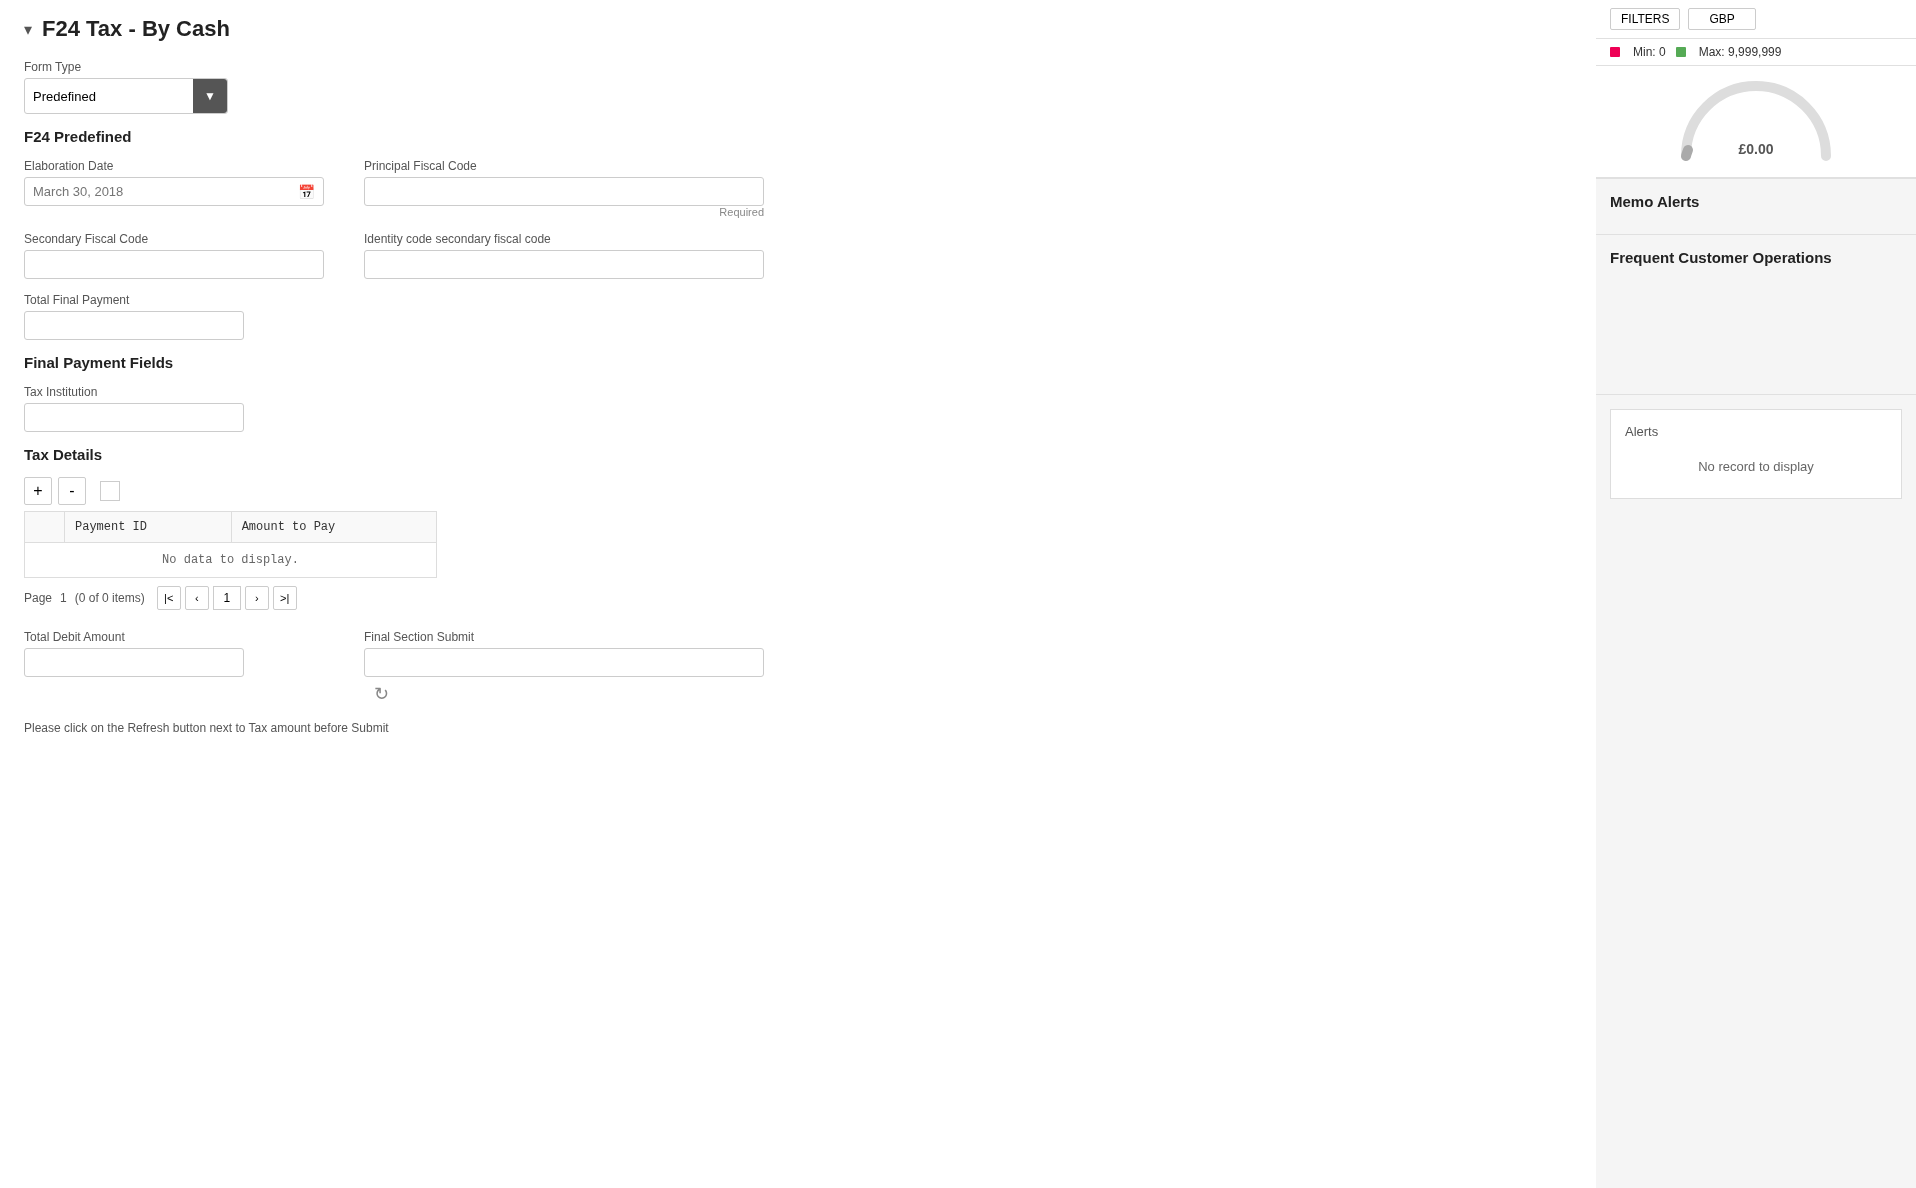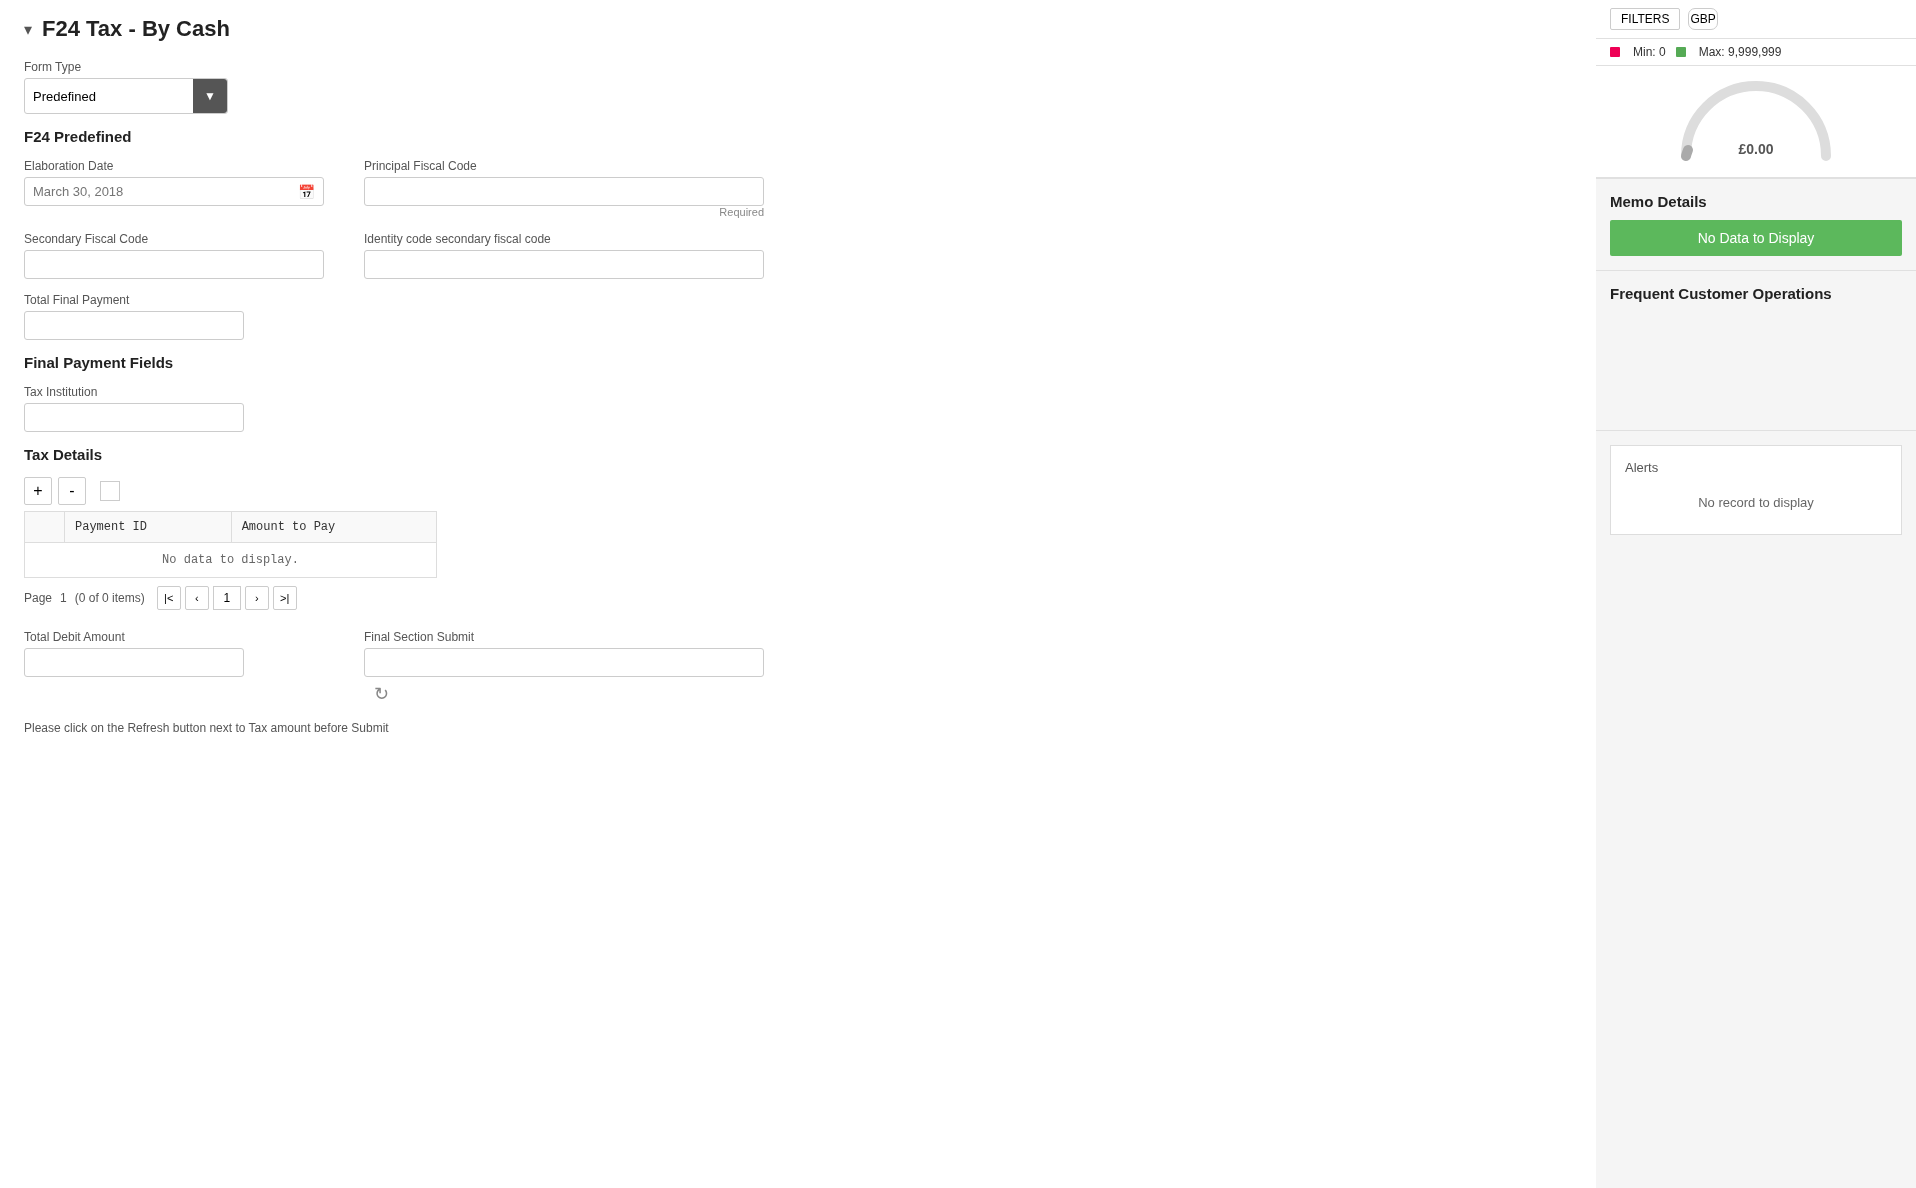--- a/index.html
+++ b/index.html
@@ -52,21 +52,21 @@
     .page-num-box { width: 28px; height: 24px; border: 1px solid #ccc; background: #fff; text-align: center; font-size: 12px; }
 
     .bottom-note { font-size: 12px; color: #555; margin-top: 16px; }
 
     
     .totals-row { display: flex; gap: 40px; margin-bottom: 10px; margin-top: 20px; }
     .refresh-icon { color: #888; font-size: 18px; margin-left: 10px; cursor: pointer; }
 
     .filters-bar { display: flex; align-items: center; gap: 8px; padding: 8px 14px; border-bottom: 1px solid #e8e8e8; }
     .filter-btn { border: 1px solid #ccc; background: #fff; padding: 3px 10px; font-size: 12px; cursor: pointer; border-radius: 2px; }
-    .currency-btn { border: 1px solid #ccc; background: #fff; padding: 3px 1px; font-size: 12px; cursor: pointer; border-radius: 7px; }
+    .currency-btn { border: 1px solid #ccc; background: #fff; padding: 3px 20px; font-size: 12px; cursor: pointer; border-radius: 2px; }
 
     .range-labels { display: flex; align-items: center; gap: 10px; padding: 6px 14px; font-size: 12px; }
     .min-dot { width: 10px; height: 10px; background: #e05; border-radius: 1px; display: inline-block; margin-right: 3px; }
     .max-dot { width: 10px; height: 10px; background: #5a5; border-radius: 1px; display: inline-block; margin-right: 3px; }
 
     
     .gauge-container { display: flex; flex-direction: column; align-items: center; padding: 10px 0 16px; }
     .gauge-value { font-size: 14px; color: #555; margin-top: -10px; font-weight: bold; }
 
     
@@ -220,22 +220,21 @@
       <svg class="gauge" width="160" height="85" viewBox="0 0 160 85">
 
         <path d="M 10,80 A 70,70 0 0,1 150,80" fill="none" stroke="#ddd" stroke-width="10" stroke-linecap="round"></path>
 
         <path d="M 10,80 A 70,70 0 0,1 12,74" fill="none" stroke="#aaa" stroke-width="10" stroke-linecap="round"></path>
       </svg>
       <span class="gauge-value" style="margin-top:-20px;">£0.00</span>
     </div>
 
     <div class="sidebar-memo">
-      <div class="sidebar-section-title">Memo Details</div>
-      <button class="no-data-btn">No Data to Display</button>
+      <div class="sidebar-section-title">Memo Alerts</div>
     </div>
 
     <div class="sidebar-fco">
       <div class="sidebar-section-title">Frequent Customer Operations</div>
     </div>
 
     <div class="sidebar-alerts">
       <div class="alerts-box">
         <div class="alerts-title">Alerts</div>
         <div class="no-record-text">No record to display</div>

